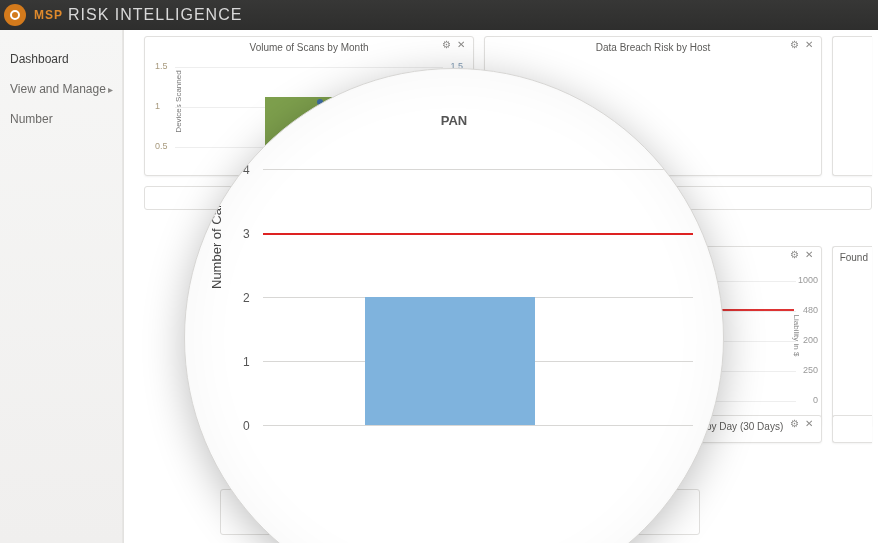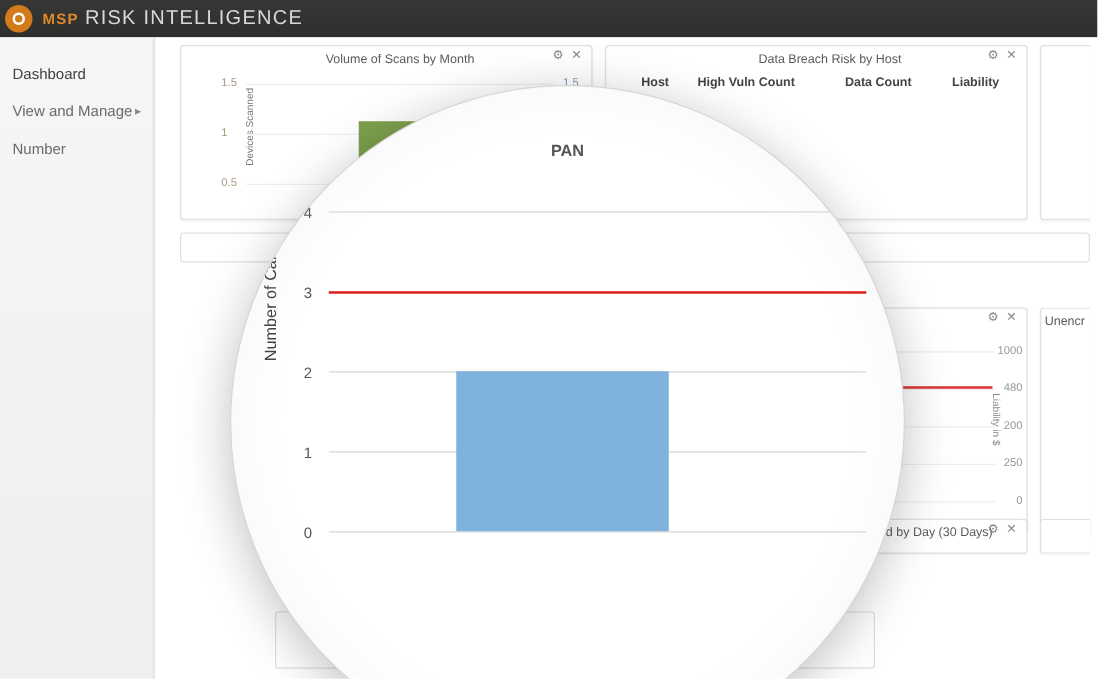--- a/index.html
+++ b/index.html
@@ -31,21 +31,20 @@
     padding: 0 10px; font-size: 12px; color: #6b6a68; cursor: pointer;
   }
   .sidebar .item.active { color: #3f3f3e; }
   .sidebar .item .chev { font-size: 10px; color: #8a8987;}
   
   .main { flex: 1; position: relative; background: #fff; }
   .widgets-row1, .widgets-row2, .widgets-row3 { display: flex; gap: 10px; padding: 6px 6px 0 6px;}
   .widget {
     background: #fff; border: 1px solid #e1e0de; border-radius: 3px;
     box-shadow: 0 1px 2px rgba(0,0,0,0.05);
-    padding-left: 22px;
   }
   .widget-head {
     height: 20px; display: flex; align-items: center; justify-content: center;
     font-size: 10px; color: #5c5b59; position: relative;
   }
   .widget-head .controls { position: absolute; right: 6px; top: 3px; display: flex; gap: 5px; }
   .ctrl { width: 10px; height: 10px; font-size: 10px; color: #8b8a88; cursor: pointer; line-height: 10px; }
   
   .w-vol { width: 330px; height: 140px; margin-left: 14px; }
   .w-vol .plot {
@@ -190,30 +189,20 @@
       </div>
 
       <div class="widget w-breach">
         <div class="widget-head">
           <span>Data Breach Risk by Host</span>
           <div class="controls">
             <span class="ctrl">⚙</span>
             <span class="ctrl">✕</span>
           </div>
         </div>
-        <table>
-          <tbody>
-              <tr>
-            <th>Host</th>
-            <th>High Vuln Count</th>
-            <th>Data Count</th>
-            <th>Liability</th>
-          </tr>
-        </tbody>
-          </table>
       </div>
 
       <div class="widget w-edge1"></div>
     </div>
 
     <div class="title-stripe">
       <span style="margin-left:300px">PAN</span>
     </div>
 
     <div class="row2-right">
@@ -234,21 +223,21 @@
             <span class="mt" style="top:64px">200</span>
           <div class="mg" style="top:100px"></div>
             <span class="mt" style="top:94px">250</span>
           <div class="mg" style="top:130px"></div>
             <span class="mt" style="top:124px">0</span>
           <div class="redline"></div>
         </div>
       </div>
       <div class="widget w-edge2">
         <div class="widget-head">
-          <span>Unencr</span>
+          <span>Found</span>
         </div>
       </div>
     </div>
 
     <div class="row3">
       <div class="widget w-vuln">
         <div class="widget-head">
           <span>Vulnerability Trend by Day (30 Days)</span>
           <div class="controls">
             <span class="ctrl">⚙</span>

